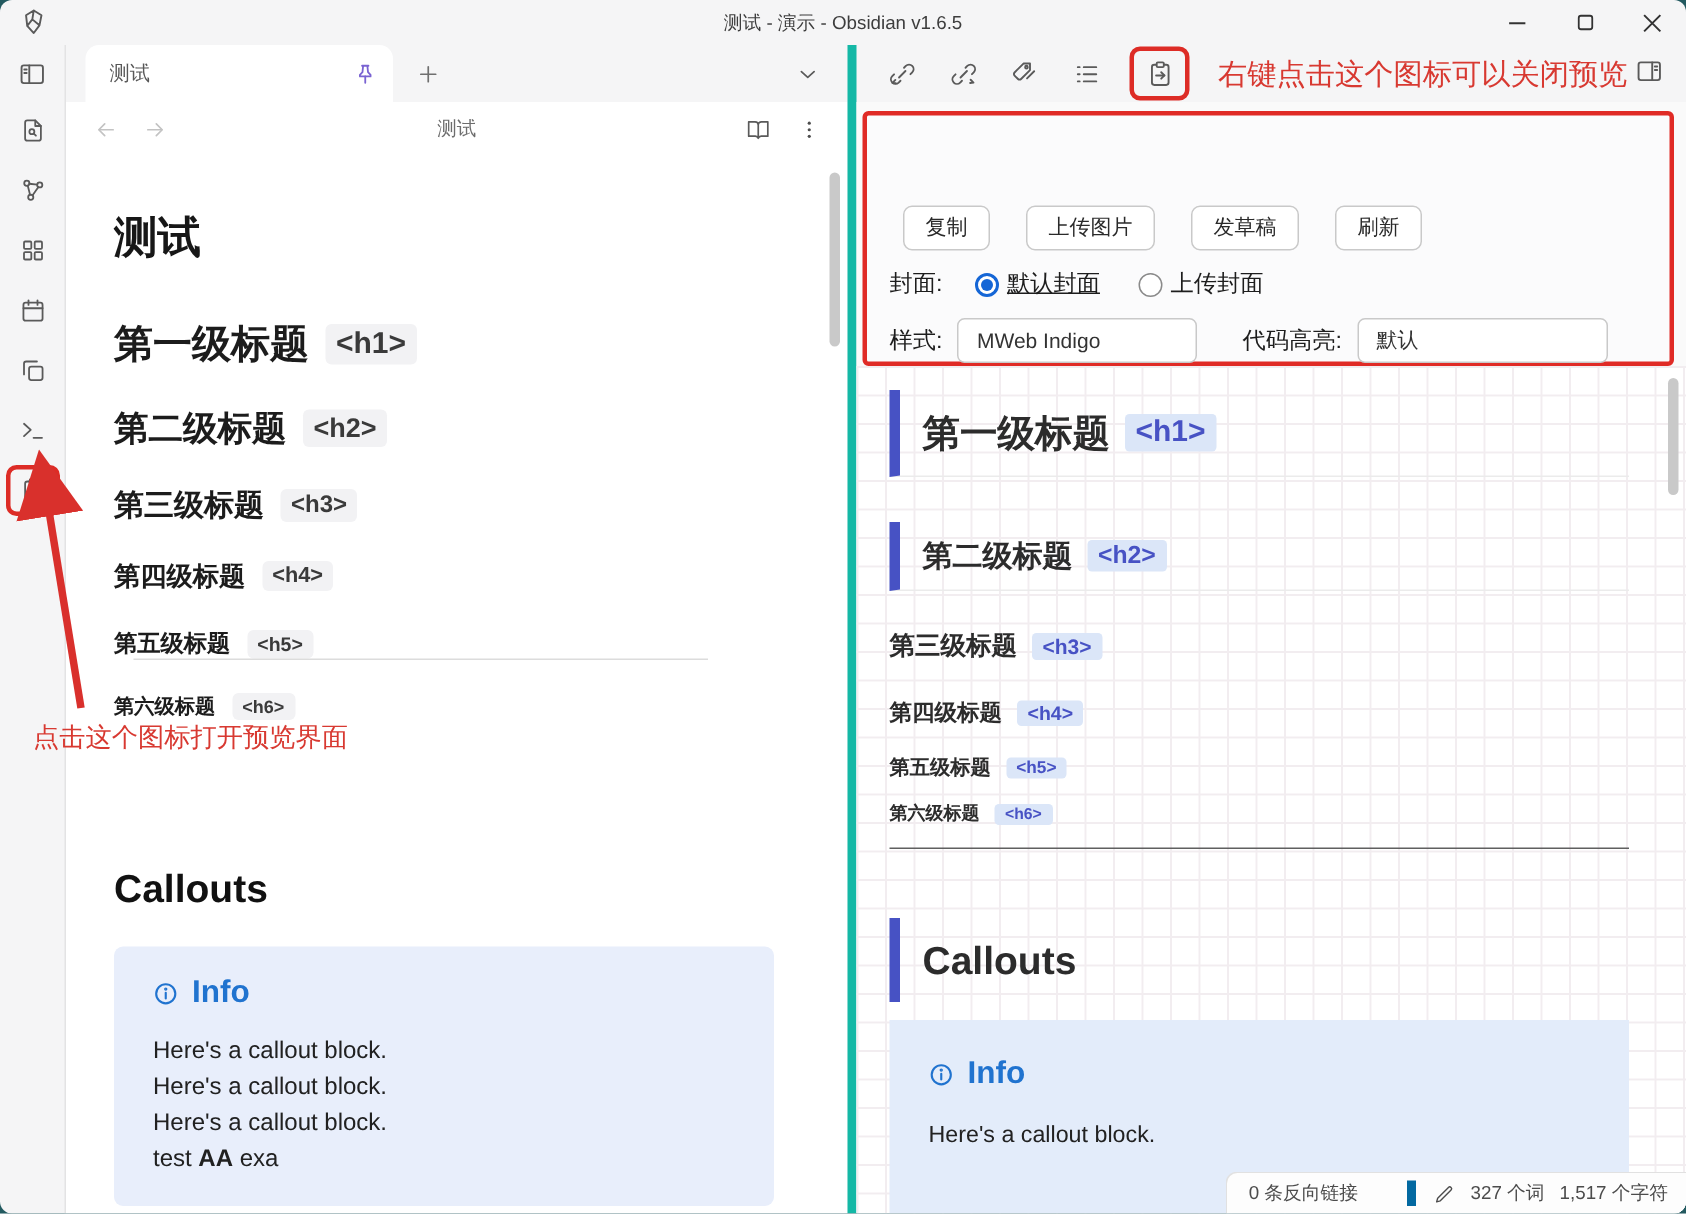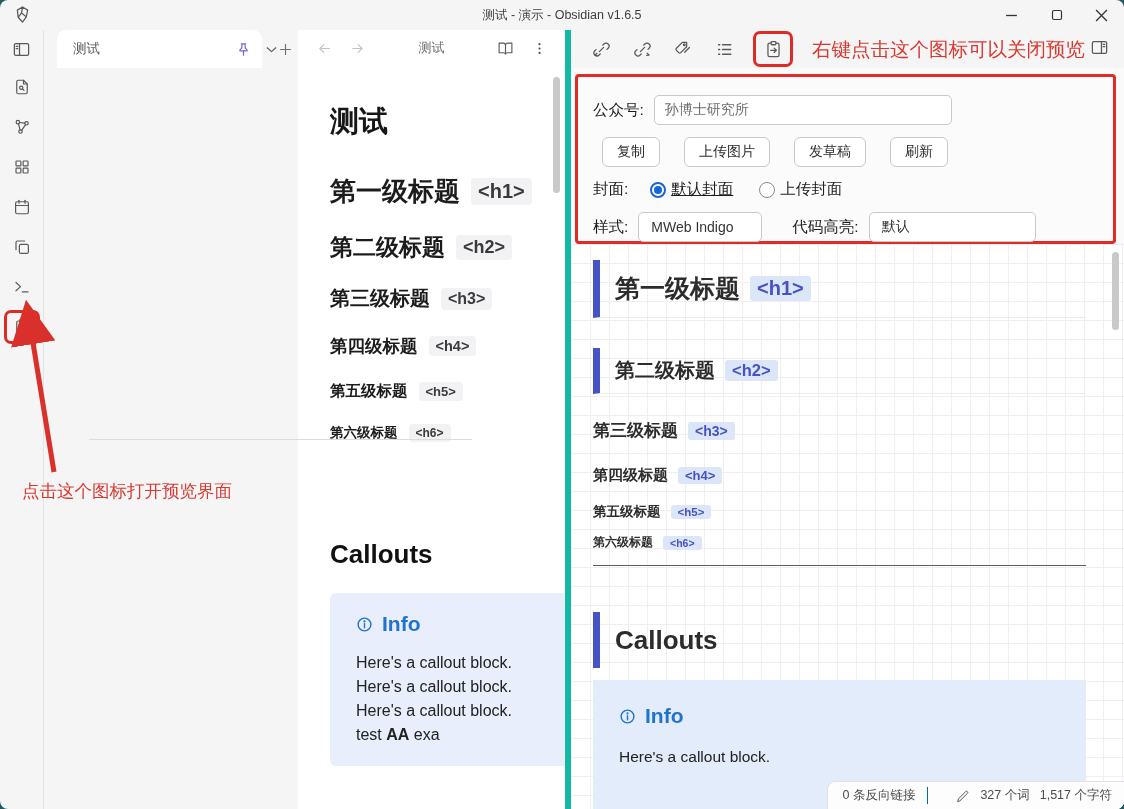--- a/index.html
+++ b/index.html
@@ -27,21 +27,21 @@
   
   .main { position:absolute; top:30px; left:0; right:0; bottom:0; display:flex; }
 
   .ribbon { width:44px; flex:0 0 44px; border-right:1px solid #e3e3e4; display:flex; flex-direction:column; align-items:center; }
   .ribbon .toggle-slot { height:38px; display:flex; align-items:center; }
   .ribbon-icons { display:flex; flex-direction:column; align-items:center; gap:14px; margin-top:6px; }
   .ribbon-btn { width:26px; height:26px; display:flex; align-items:center; justify-content:center; }
   .red-outline-sm { border:3px solid #dd2c26; border-radius:7px; padding:1px 2px; margin:-4px -5px; }
 
   
-  .left-pane { width:521px; flex:0 0 521px; display:flex; flex-direction:row; position:relative; }
+  .left-pane { width:521px; flex:0 0 521px; display:flex; flex-direction:column; position:relative; }
   .tabbar { height:38px; display:flex; align-items:center; position:relative; flex:0 0 38px; }
   .tab { margin-left:13px; width:205px; height:38px; background:#ffffff; border-radius:9px 9px 0 0;
          display:flex; align-items:center; padding:0 10px 0 16px; }
   .tab-title { flex:1; font-size:13.5px; color:#585858; }
   .new-tab { margin-left:10px; width:26px; height:26px; display:flex; align-items:center; justify-content:center; }
   .tab-chevron { position:absolute; right:18px; top:11px; }
 
   .editor { flex:1; background:#ffffff; position:relative; overflow:hidden; }
   .view-header { height:36px; display:flex; align-items:center; padding:0 18px; }
   .nav-arrows { display:flex; gap:16px; }
@@ -383,44 +383,40 @@
               <line x1="14.5" y1="4.5" x2="14.5" y2="19.5"></line>
               <line x1="16.7" y1="8" x2="18.7" y2="8"></line>
               <line x1="16.7" y1="11" x2="18.7" y2="11"></line>
             </svg>
         </span>
       </div>
 
       <div class="right-content">
 
         <div class="form-box">
-          <div class="form-row" style="top:18px;">
-            <span class="frm-label">公众号:</span>
-            <input class="frm-input" readonly="" value="孙博士研究所" style="">
-          </div>
           <div class="form-row" style="top:60px; left:24px;align-items:center;">
             <span class="frm-btn">复制</span>
             <span class="frm-btn">上传图片</span>
             <span class="frm-btn">发草稿</span>
             <span class="frm-btn">刷新</span>
           </div>
           <div class="form-row" style="top:102px;">
             <span class="frm-label">封面:</span>
             <span class="radio-opt" style="margin-left:12px;text-decoration:underline;">
               <span class="radio sel"></span>
               <span>默认封面</span>
             </span>
             <span class="radio-opt">
               <span class="radio"></span>
               <span>上传封面</span>
             </span>
           </div>
           <div class="form-row" style="top:135px;">
             <span class="frm-label">样式:</span>
-            <span class="frm-select" style="width:124px;">MWeb Indigo</span>
+            <span class="frm-select" style="width:160px;">MWeb Indigo</span>
             <span class="frm-label" style="margin-left:30px;">代码高亮:</span>
             <span class="frm-select" style="width:167px;">默认</span>
           </div>
         </div>
 
         <div class="preview-scroll">
           <div class="phead pbar ph1">
               <span>第一级标题</span>
               <span class="ptag">&lt;h1&gt;</span>
             </div>
@@ -473,21 +469,21 @@
     <defs>
       <marker id="ah" markerWidth="9" markerHeight="9" refX="6.5" refY="4.5" orient="auto">
         <path d="M0 0 L9 4.5 L0 9 Z" fill="#d9302c"></path>
       </marker>
     </defs>
     <line x1="46" y1="176" x2="20" y2="16" stroke="#d9302c" stroke-width="5" marker-end="url(#ah)"></line>
   </svg>
 
   <div class="statusbar">
     <span>0 条反向链接</span>
-    <span class="sb-group" style="border-left:1px solid #0369a1; padding-left:28px;">
+    <span class="sb-group" style="border-left:6px solid #0369a1; padding-left:12px;margin-left:21px;">
       <span>
         <svg width="14" height="14" viewBox="0 0 24 24" class="ic" style="stroke:#4c4c4c">
             <path d="M3 21 l1.2-4.2 L16.5 4.5 a2.1 2.1 0 0 1 3 3 L7.2 19.8 Z"></path>
           </svg>
       </span>
       <span>327 个词</span>
       <span>1,517 个字符</span>
     </span>
   </div>
 </div>

